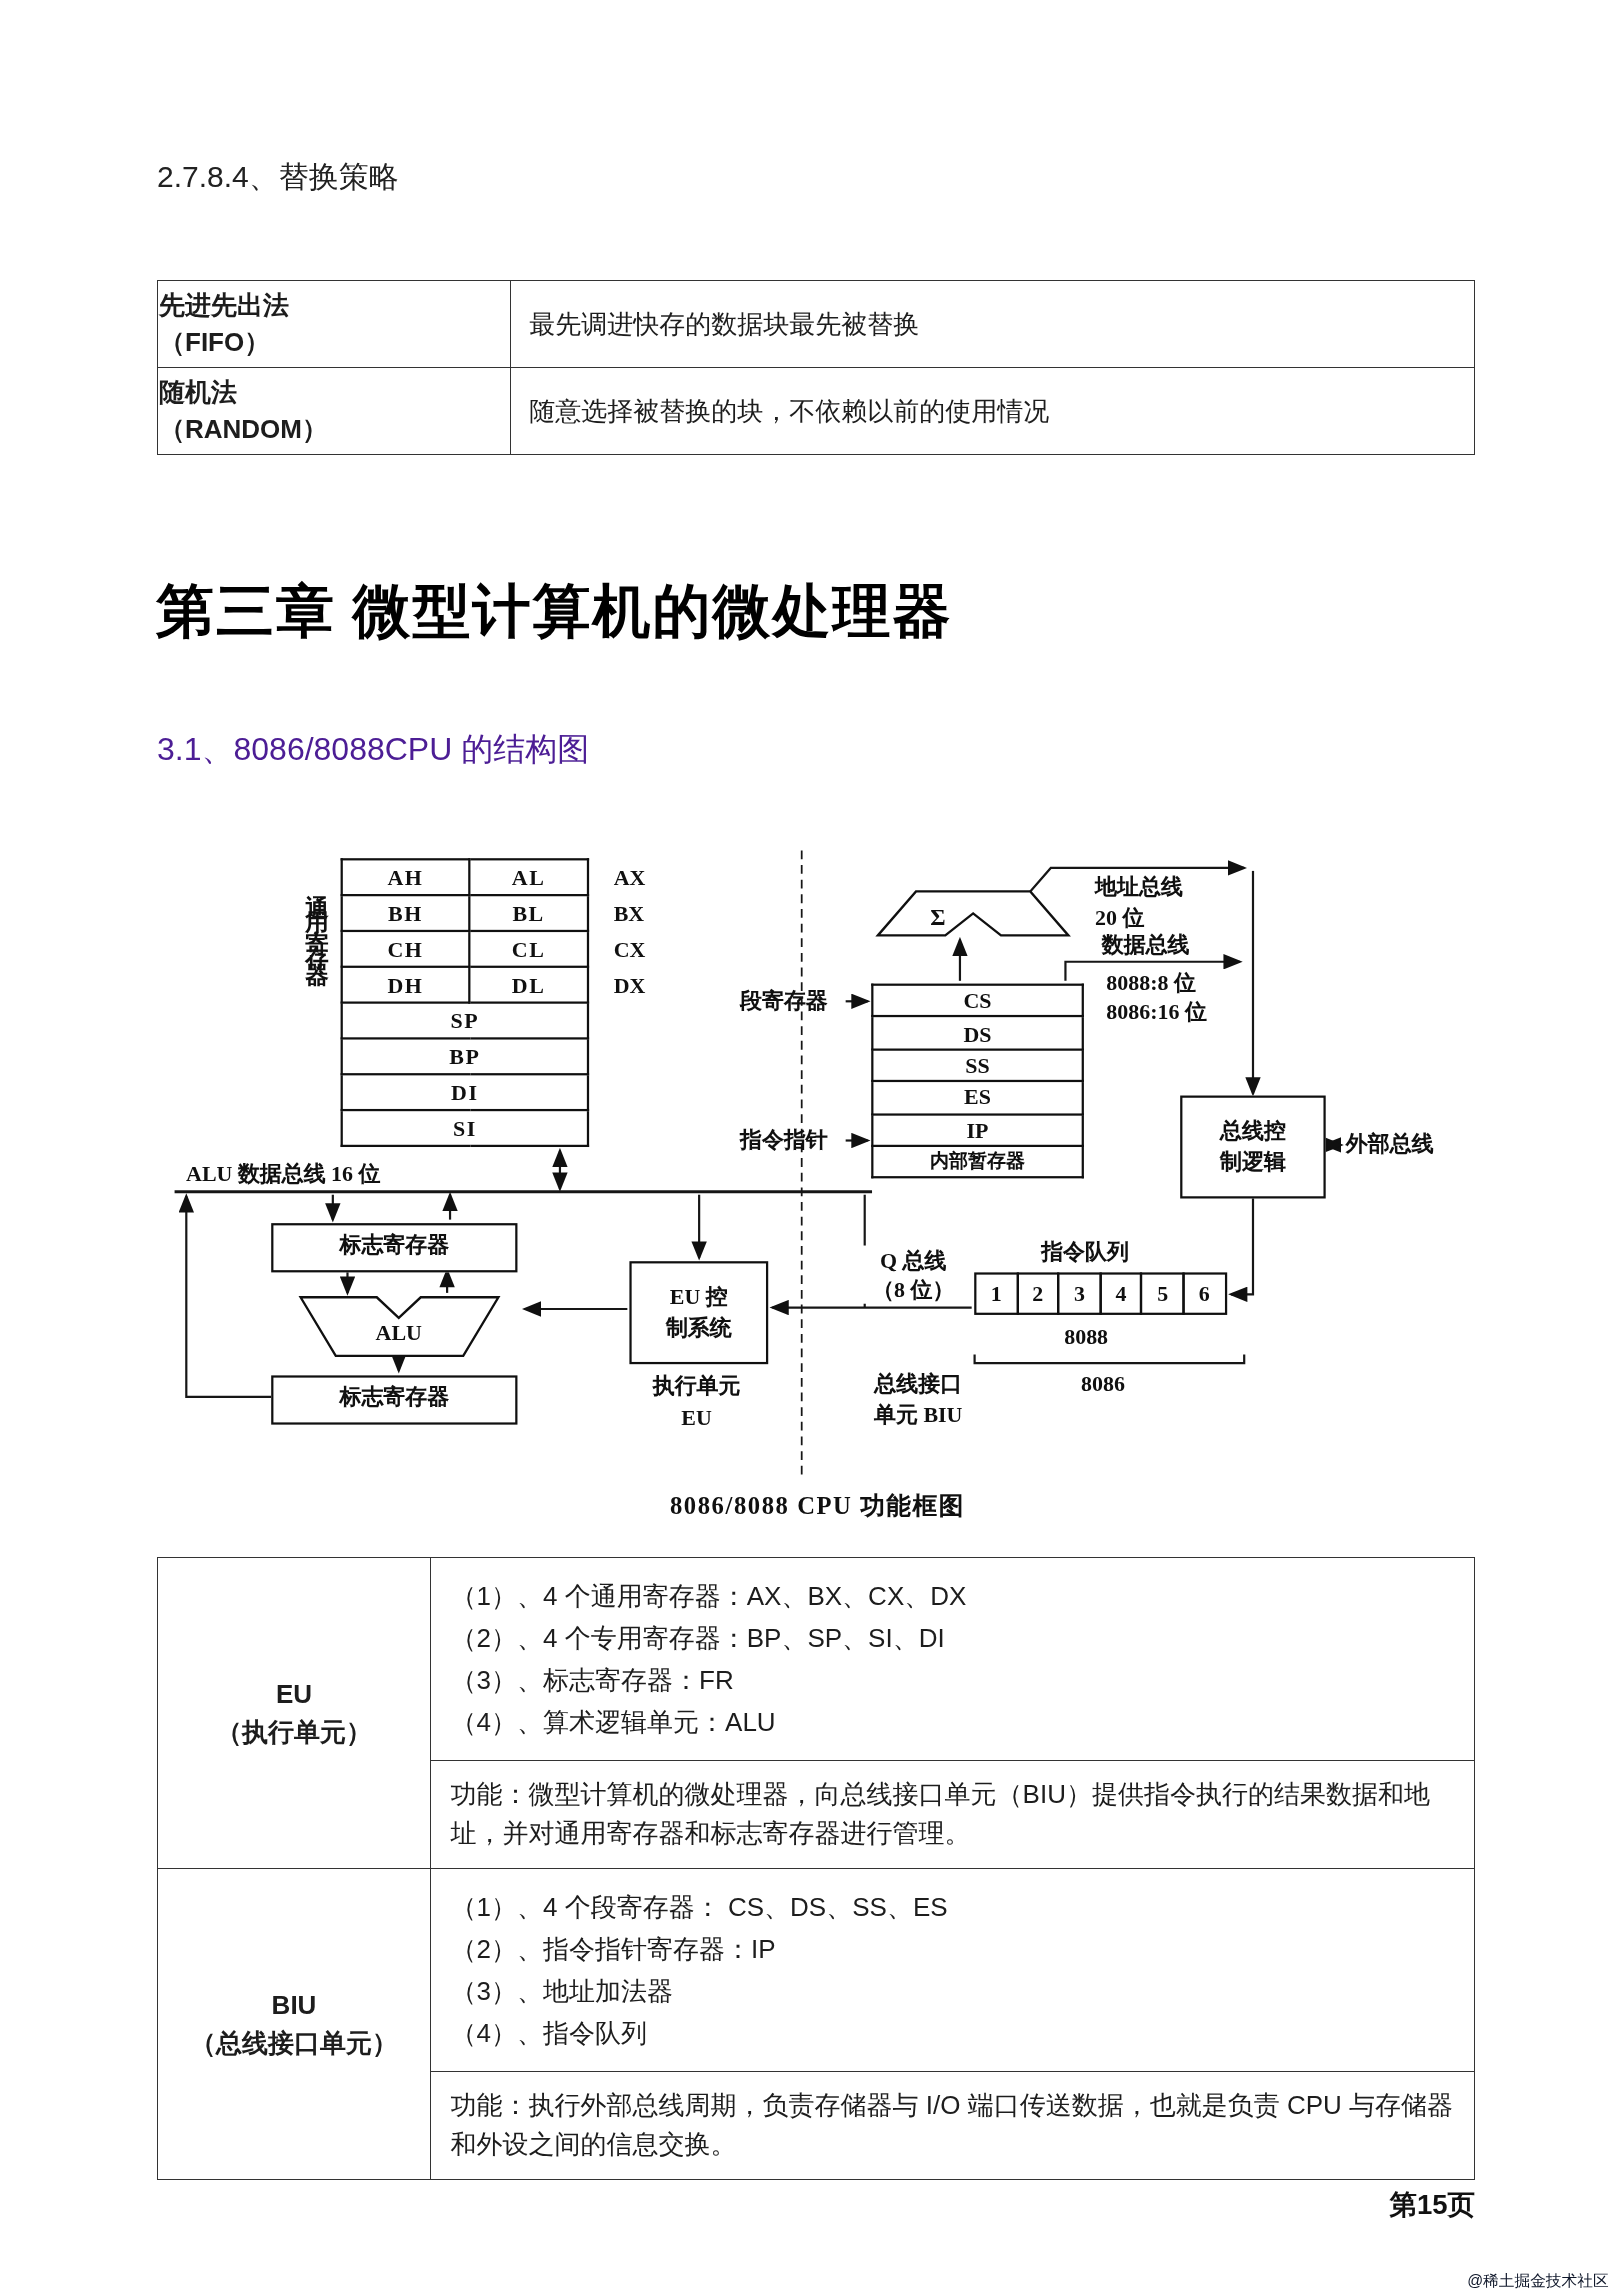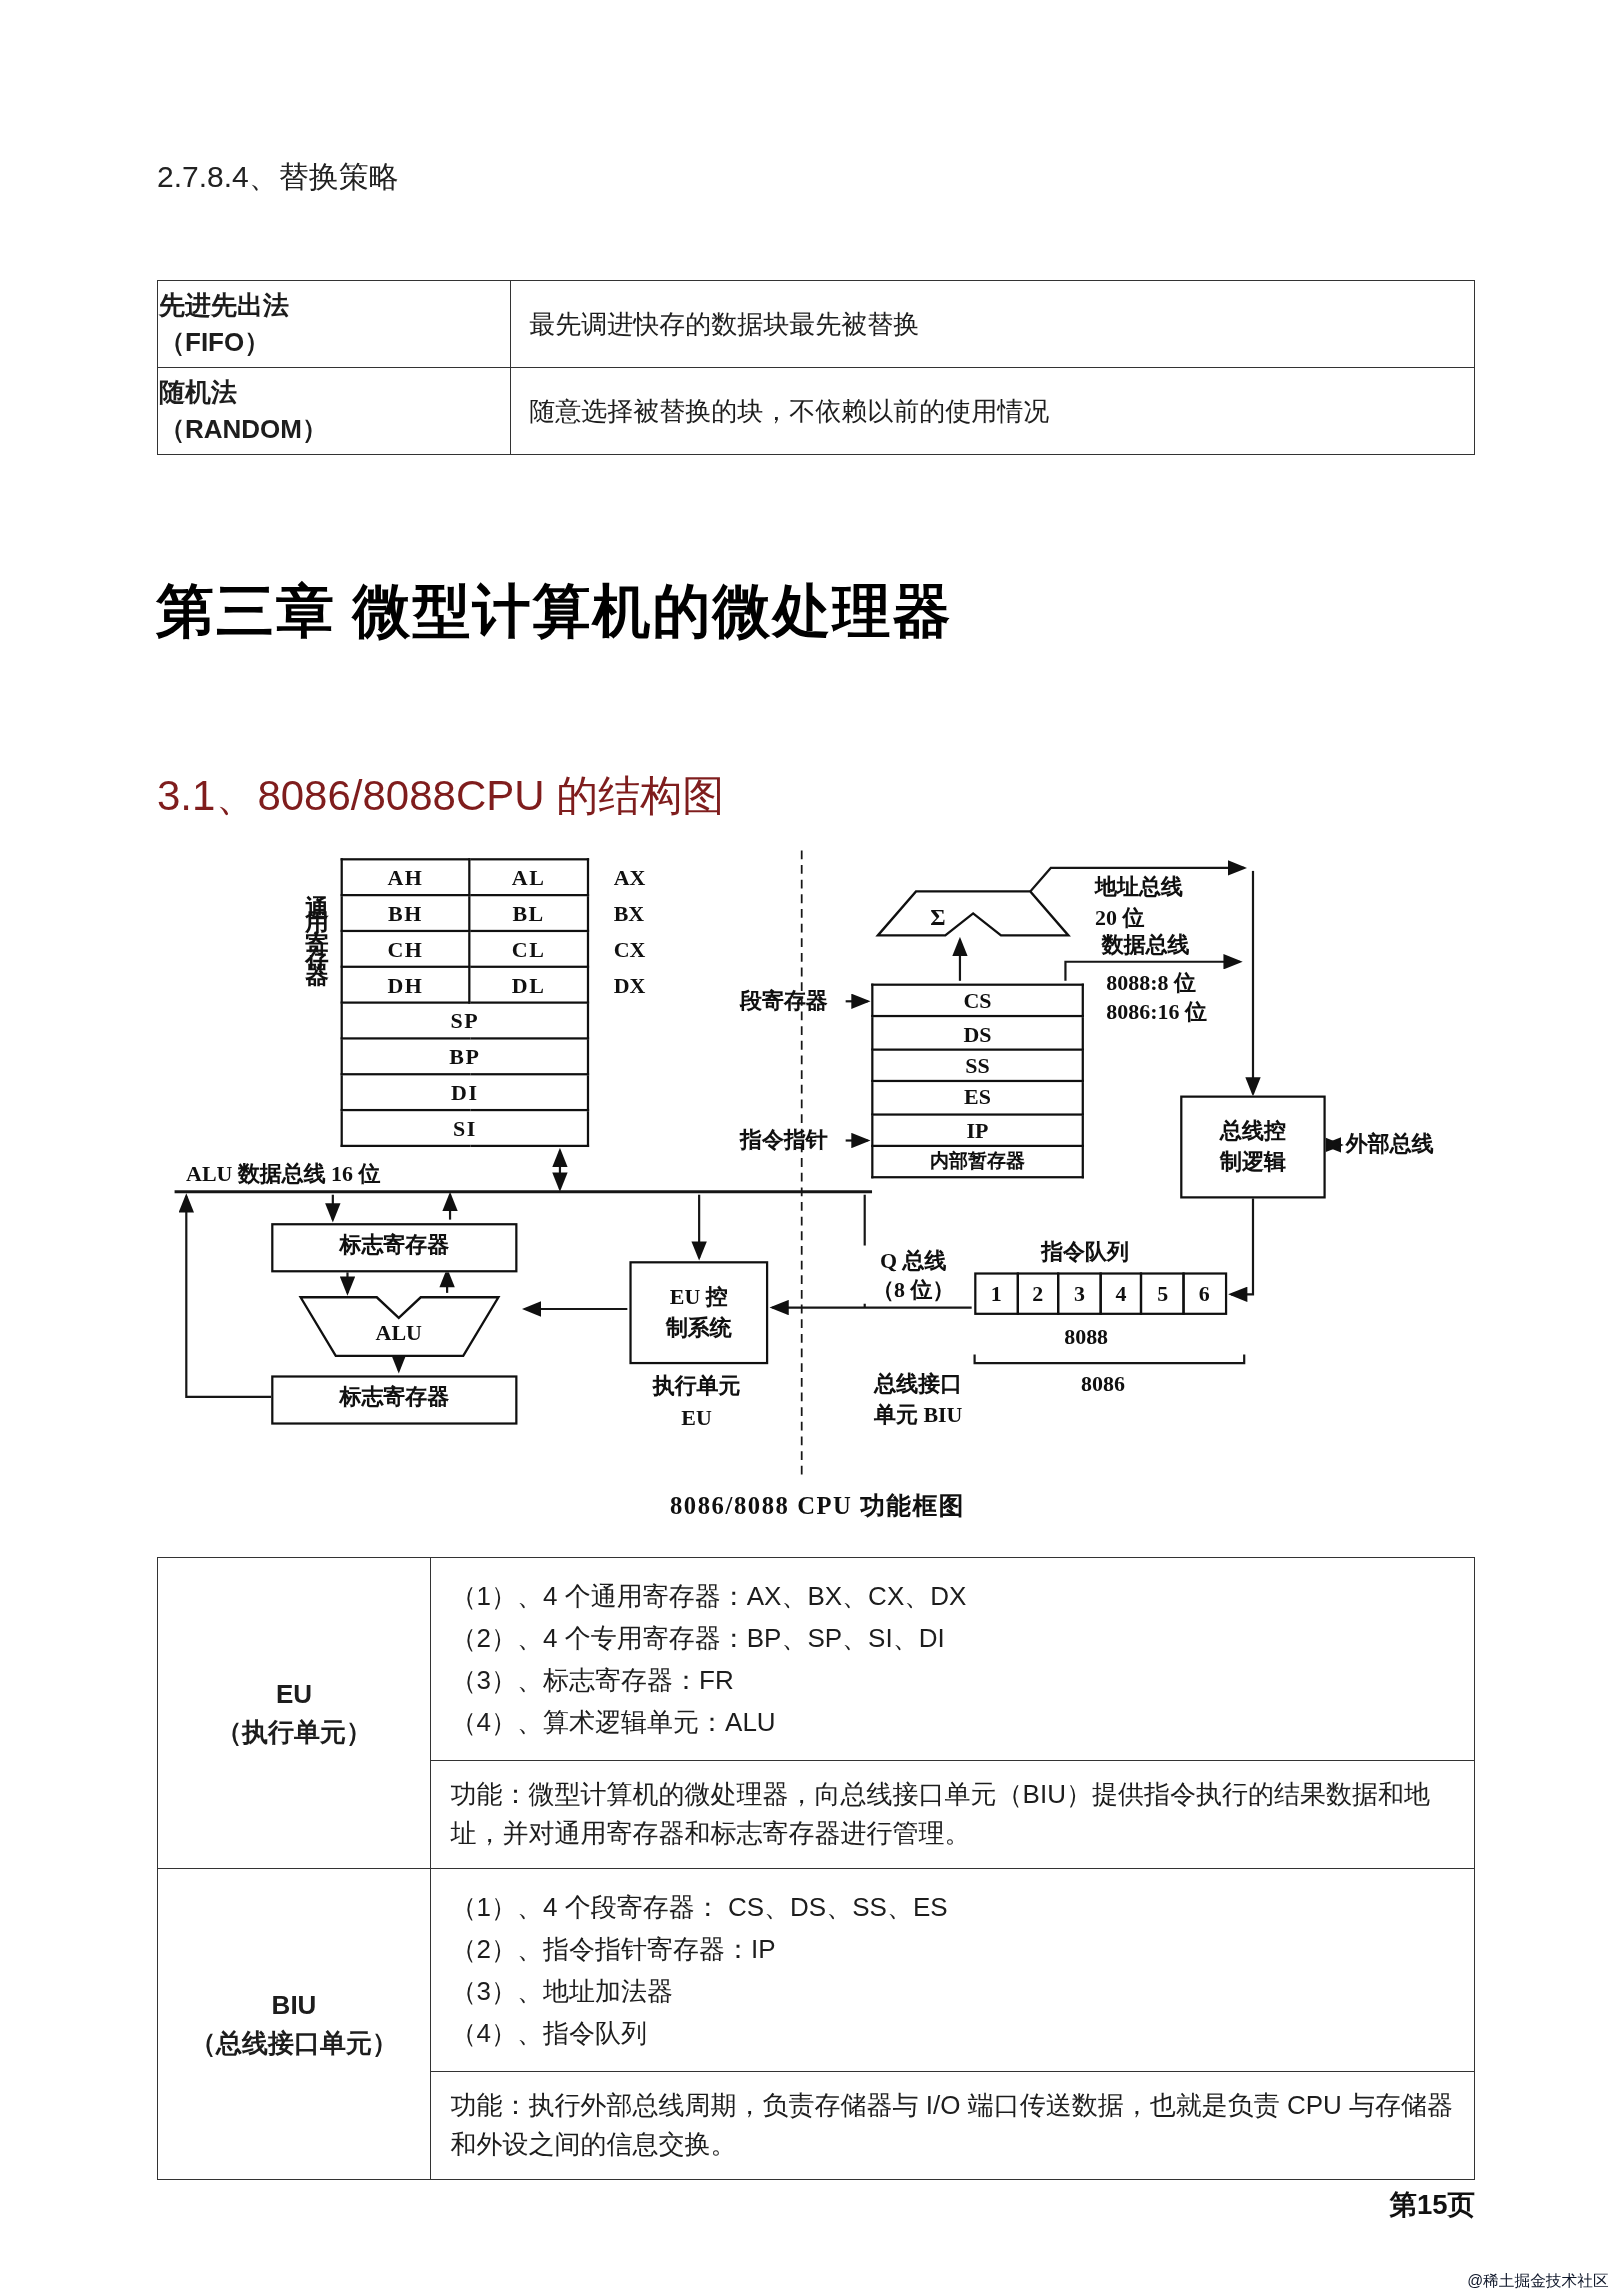--- a/index.html
+++ b/index.html
@@ -4,21 +4,21 @@
 <style>
   html,body{margin:0;padding:0;background:#fff;}
   .page{position:relative;width:1623px;height:2295px;background:#fff;overflow:hidden;
         font-family:"Liberation Sans","DejaVu Sans",sans-serif;color:#1d1d1d;}
   .abs{position:absolute;}
 
   
   .h-sec{position:absolute;left:157px;font-size:30px;font-weight:400;color:#222;white-space:nowrap;}
   .h-chapter{position:absolute;left:156px;font-size:58px;font-weight:700;
              font-family:"Liberation Serif","DejaVu Serif",serif;letter-spacing:2px;color:#000;white-space:nowrap;}
-  .h-sub{position:absolute;left:157px;font-size:42px;font-weight:400;color:#7f1d1d;white-space:nowrap;margin-top:40px;}
+  .h-sub{position:absolute;left:157px;font-size:32px;font-weight:400;color:#4c1d95;white-space:nowrap;}
 
   
   .doc-table{border-collapse:collapse;width:1318px;table-layout:fixed;background:#fff;}
   .doc-table td{border:1.6px solid #333;vertical-align:middle;}
   .t1 td{height:84px;}
   .t1-name{text-align:left;font-weight:700;font-size:26px;line-height:37px;}
   .t1-desc{font-size:26px;padding-left:18.3px;}
   .t2-head{text-align:center;font-weight:700;font-size:26px;line-height:38px;}
   .t2-items{padding:17px 19.6px;font-size:26px;line-height:42px;}
   .t2-func{padding:14.4px 19.6px;font-size:26px;line-height:39px;}

